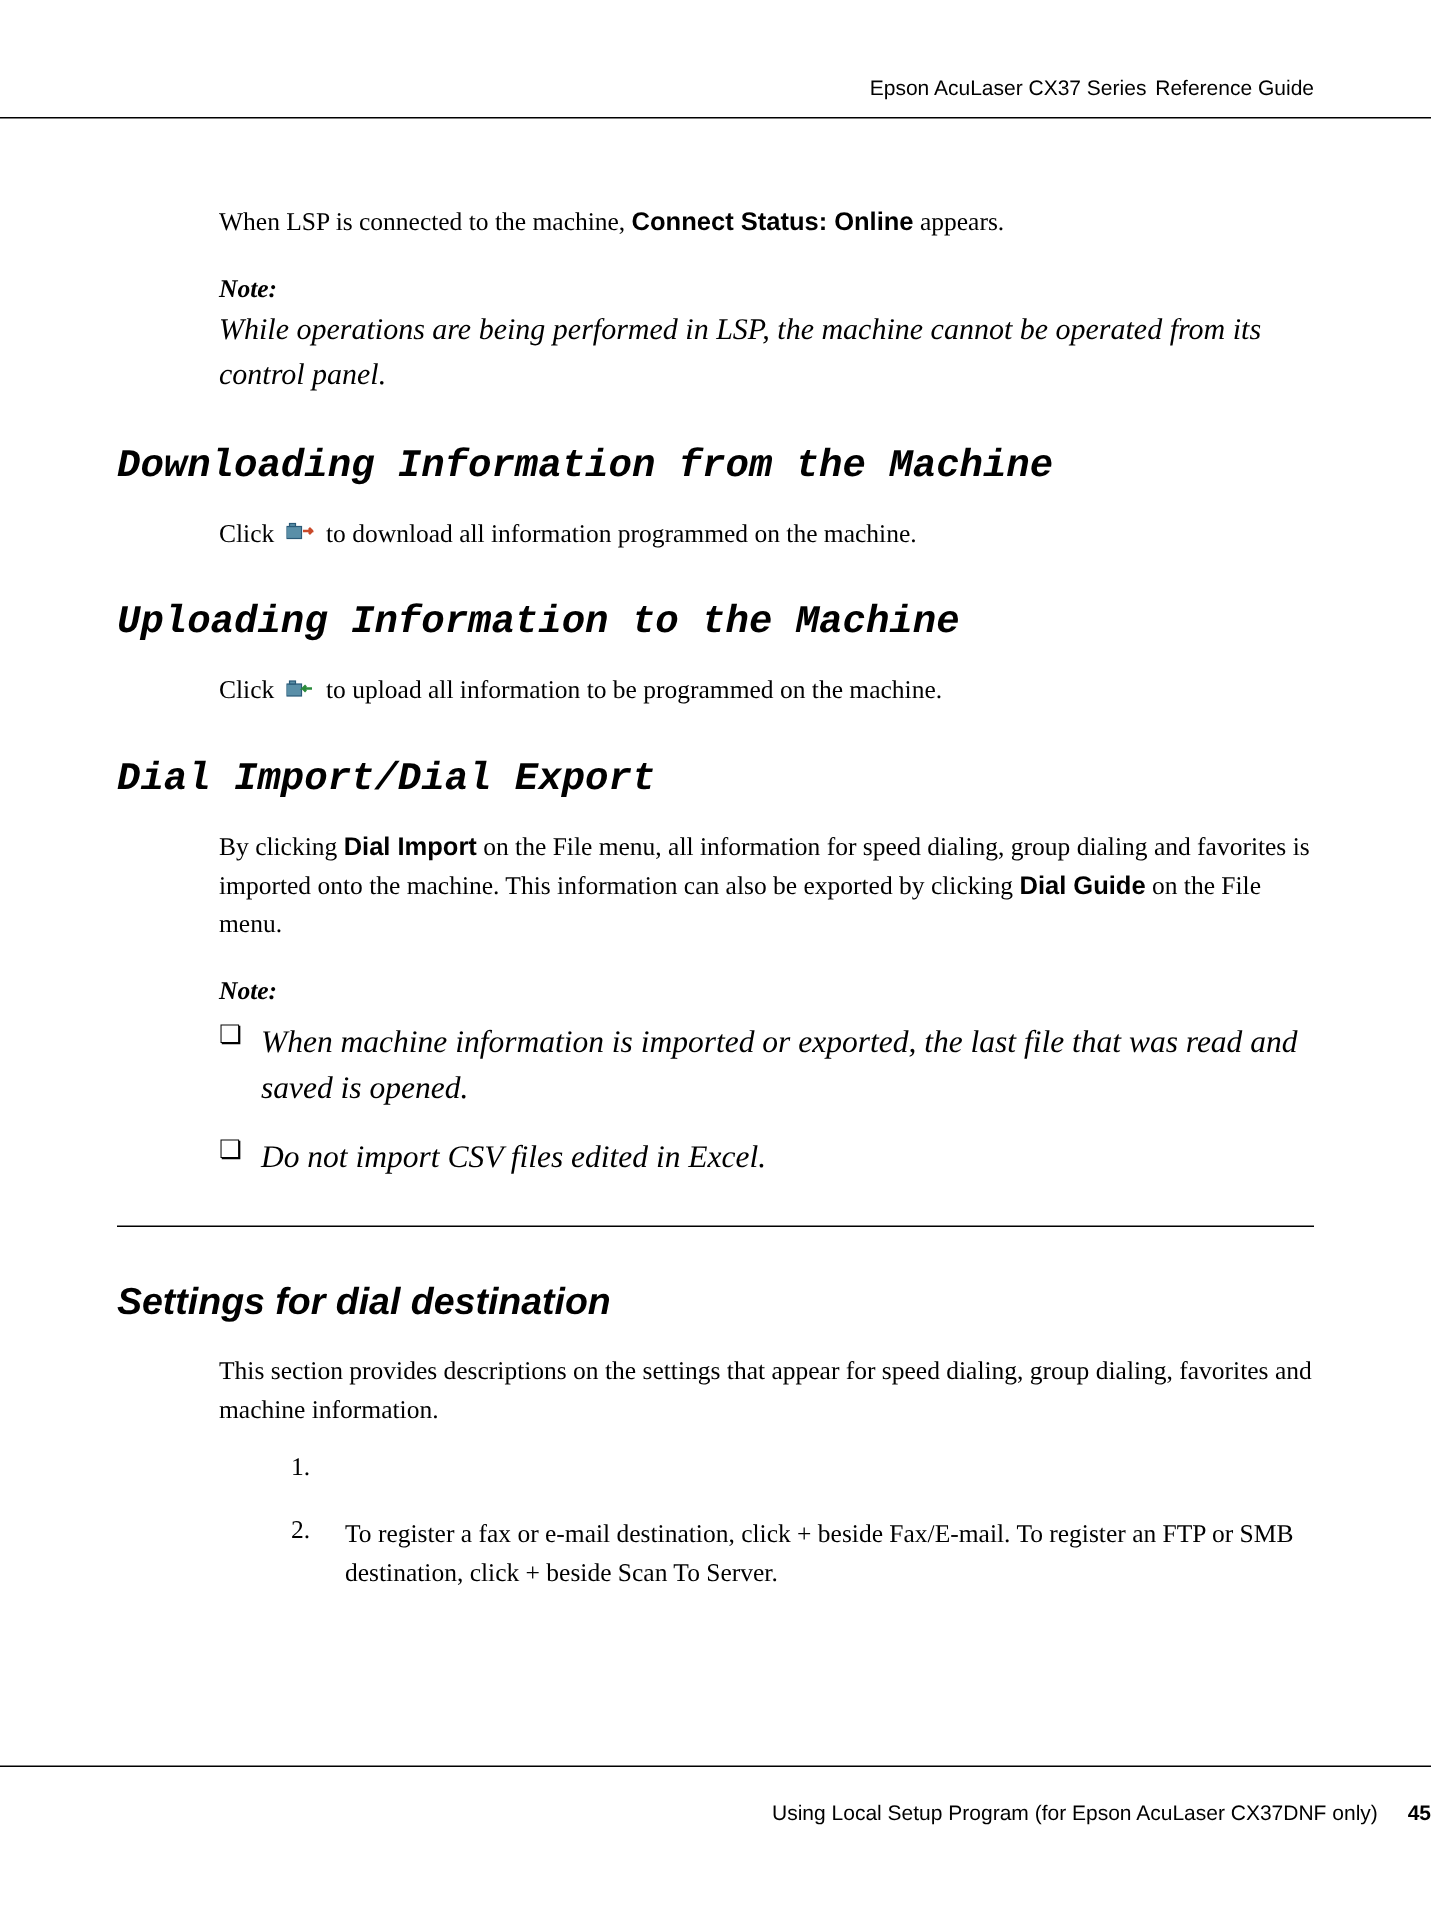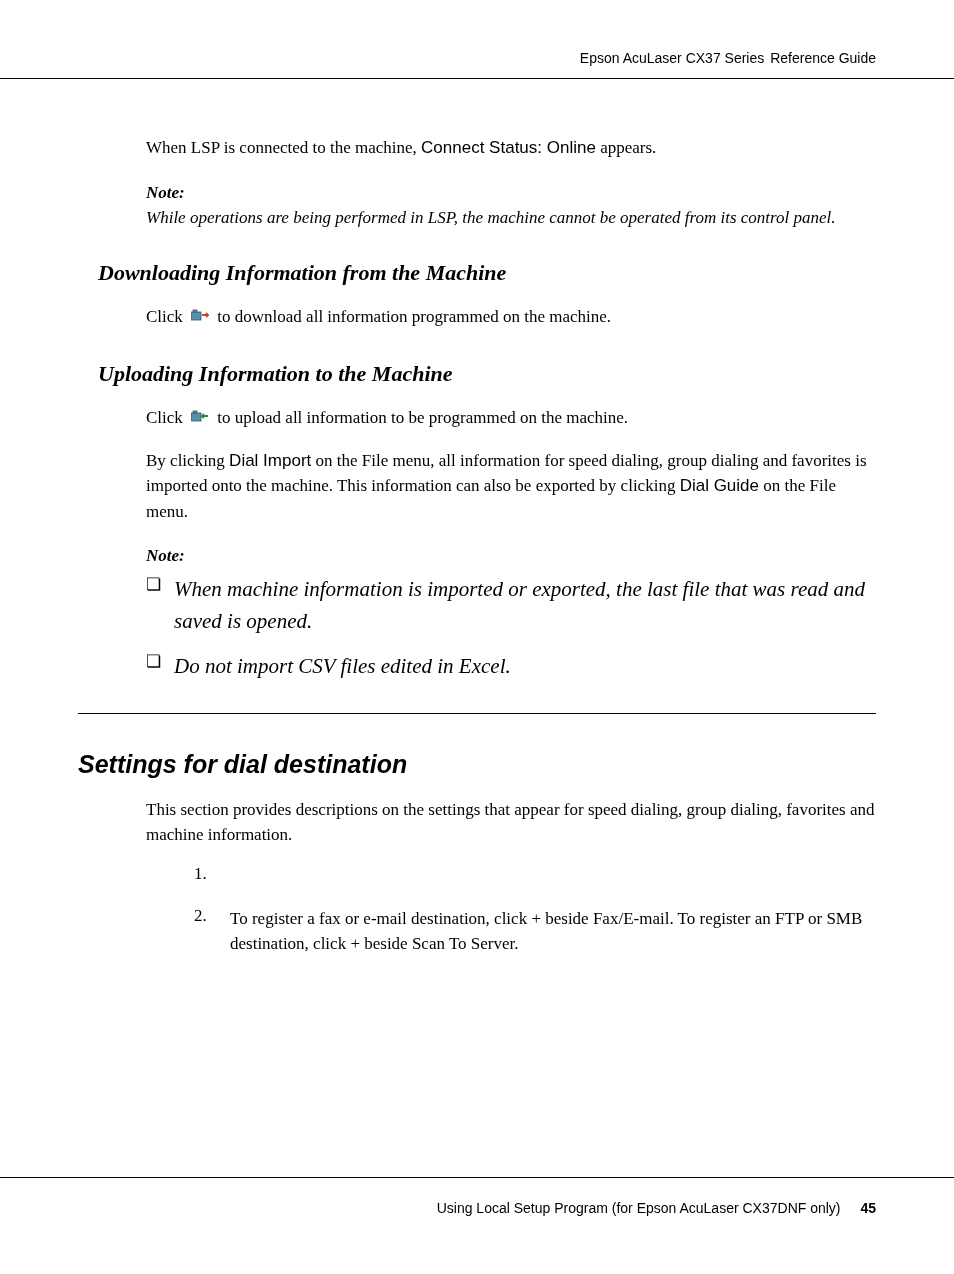--- a/index.html
+++ b/index.html
@@ -50,47 +50,46 @@
   .note-label {
     font-weight: bold;
     font-style: italic;
     font-family: Georgia, serif;
     font-size: 17px;
     margin-bottom: 2px;
     margin-top: 22px;
   }
   .note-text {
     font-style: italic;
-    font-size: 17px;
+    font-size: 20px;
     line-height: 1.5;
   }
   .h2 {
-    font-family: Liberation Serif, serif;
-    font-weight: bold;
-    font-style: italic;
-    font-size: 22px;
+    font-family: Liberation Mono, monospace;
+    font-weight: bold;
+    font-style: italic;
+    font-size: 26px;
     margin-top: 30px;
     margin-bottom: 18px;
-    margin-left: 20px;
   }
   .h1 {
     font-family: 'Segoe UI', 'Trebuchet MS', Arial, sans-serif;
     font-weight: bold;
     font-style: italic;
     font-size: 25px;
     margin-top: 36px;
     margin-bottom: 18px;
   }
   .section-rule {
     border-top: 1.5px solid #000;
     margin-top: 30px;
   }
   .bold-inline {
     font-family: 'Segoe UI', Arial, sans-serif;
-    font-weight: normal;
+    font-weight: bold;
   }
   .icon-inline {
     display: inline-block;
     vertical-align: middle;
     margin: 0 4px;
   }
   .bullet-list {
     margin-left: 68px;
     margin-top: 8px;
   }
@@ -129,21 +128,20 @@
     bottom: 58px;
     left: 0;
     right: 0;
   }
   .footer-rule {
     border-top: 1px solid #000;
     margin-bottom: 22px;
   }
   .footer-text {
     text-align: right;
-    padding-right: 78px;
     font-family: 'Segoe UI', Arial, sans-serif;
     font-size: 14px;
   }
   .footer-text .pagenum {
     font-weight: bold;
     margin-left: 16px;
   }
 </style>
 </head>
 <body>
@@ -184,20 +182,21 @@
     <span class="icon-inline">
       <svg width="18" height="14" viewBox="0 0 18 14">
         <rect x="0" y="3" width="10" height="8" fill="#5a8fa8" stroke="#2a5a78" stroke-width="0.8"></rect>
         <rect x="2" y="1" width="4" height="2" fill="#5a8fa8" stroke="#2a5a78" stroke-width="0.8"></rect>
         <path d="M17 6 L11 6 L13 4 M11 6 L13 8" stroke="#2a8a3a" stroke-width="1.8" fill="none"></path>
       </svg>
     </span>
     <span> to upload all information to be programmed on the machine.</span>
   </div>
 
+  <div class="h2">Dial Import/Dial Export</div>
   <div class="body-indent body-text">
     <span>By clicking </span><span class="bold-inline">Dial Import</span><span> on the File menu, all information for speed dialing, group dialing and favorites is imported onto the machine. This information can also be exported by clicking </span><span class="bold-inline">Dial Guide</span><span> on the File menu.</span>
   </div>
 
   <div class="note-block">
     <div class="note-label">Note:</div>
     <div class="bullet-list" style="margin-left:0;">
       <div class="bullet-item">
         <span class="bullet-marker">❏</span>
         <span class="bullet-text">When machine information is imported or exported, the last file that was read and saved is opened.</span>

